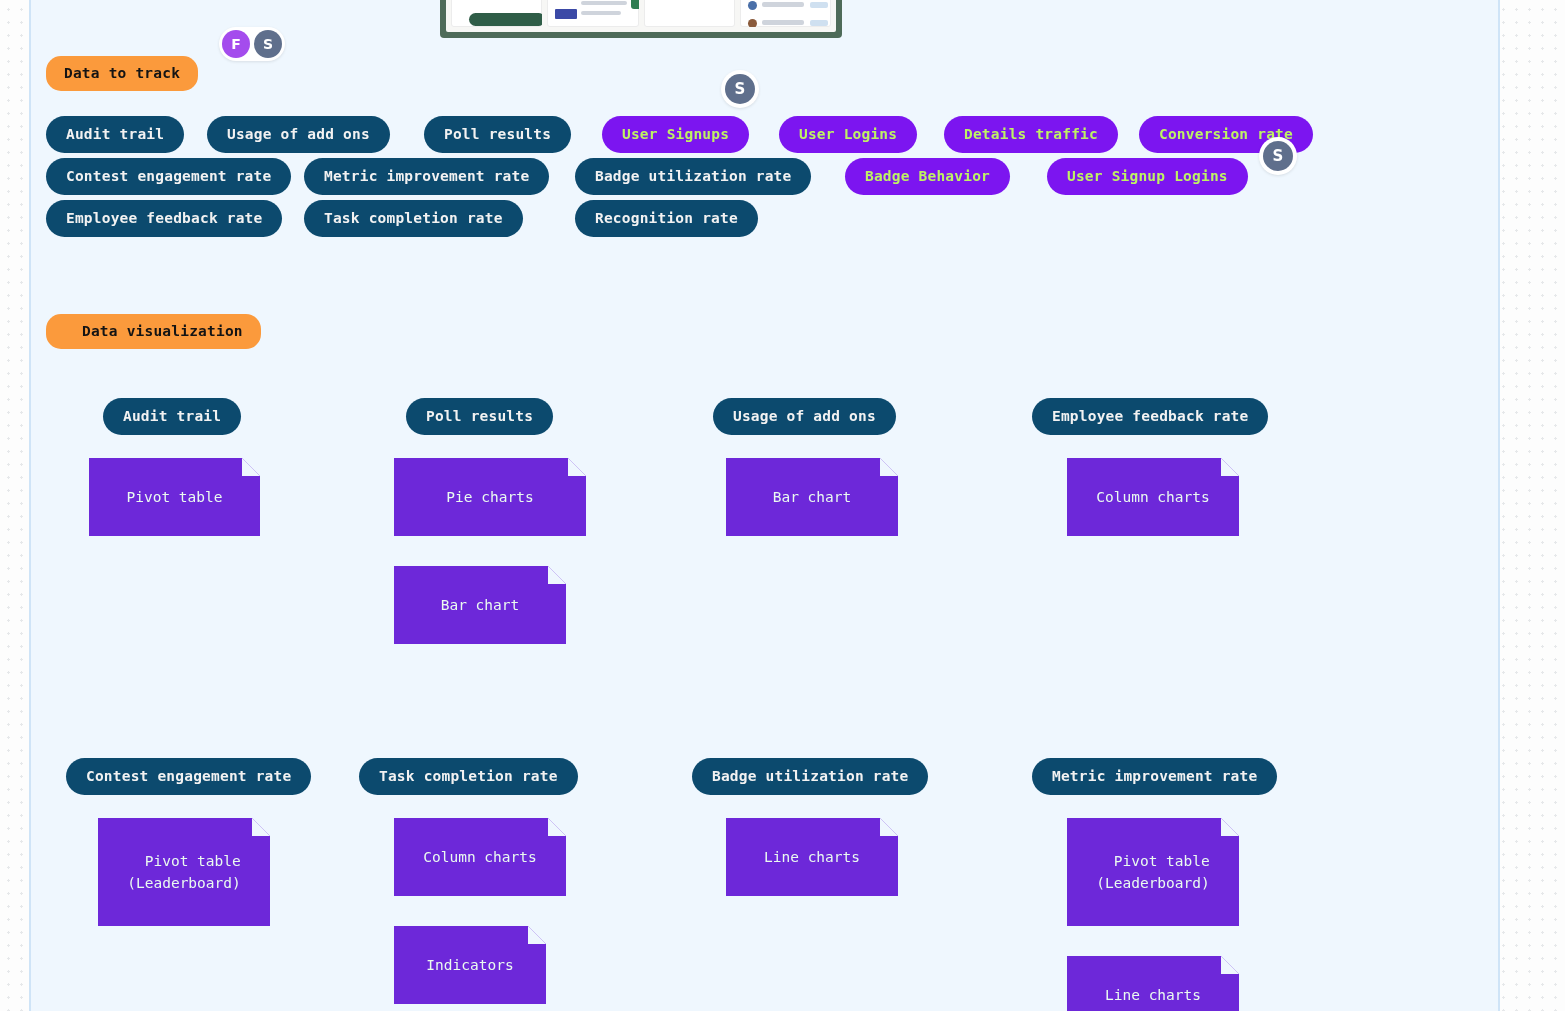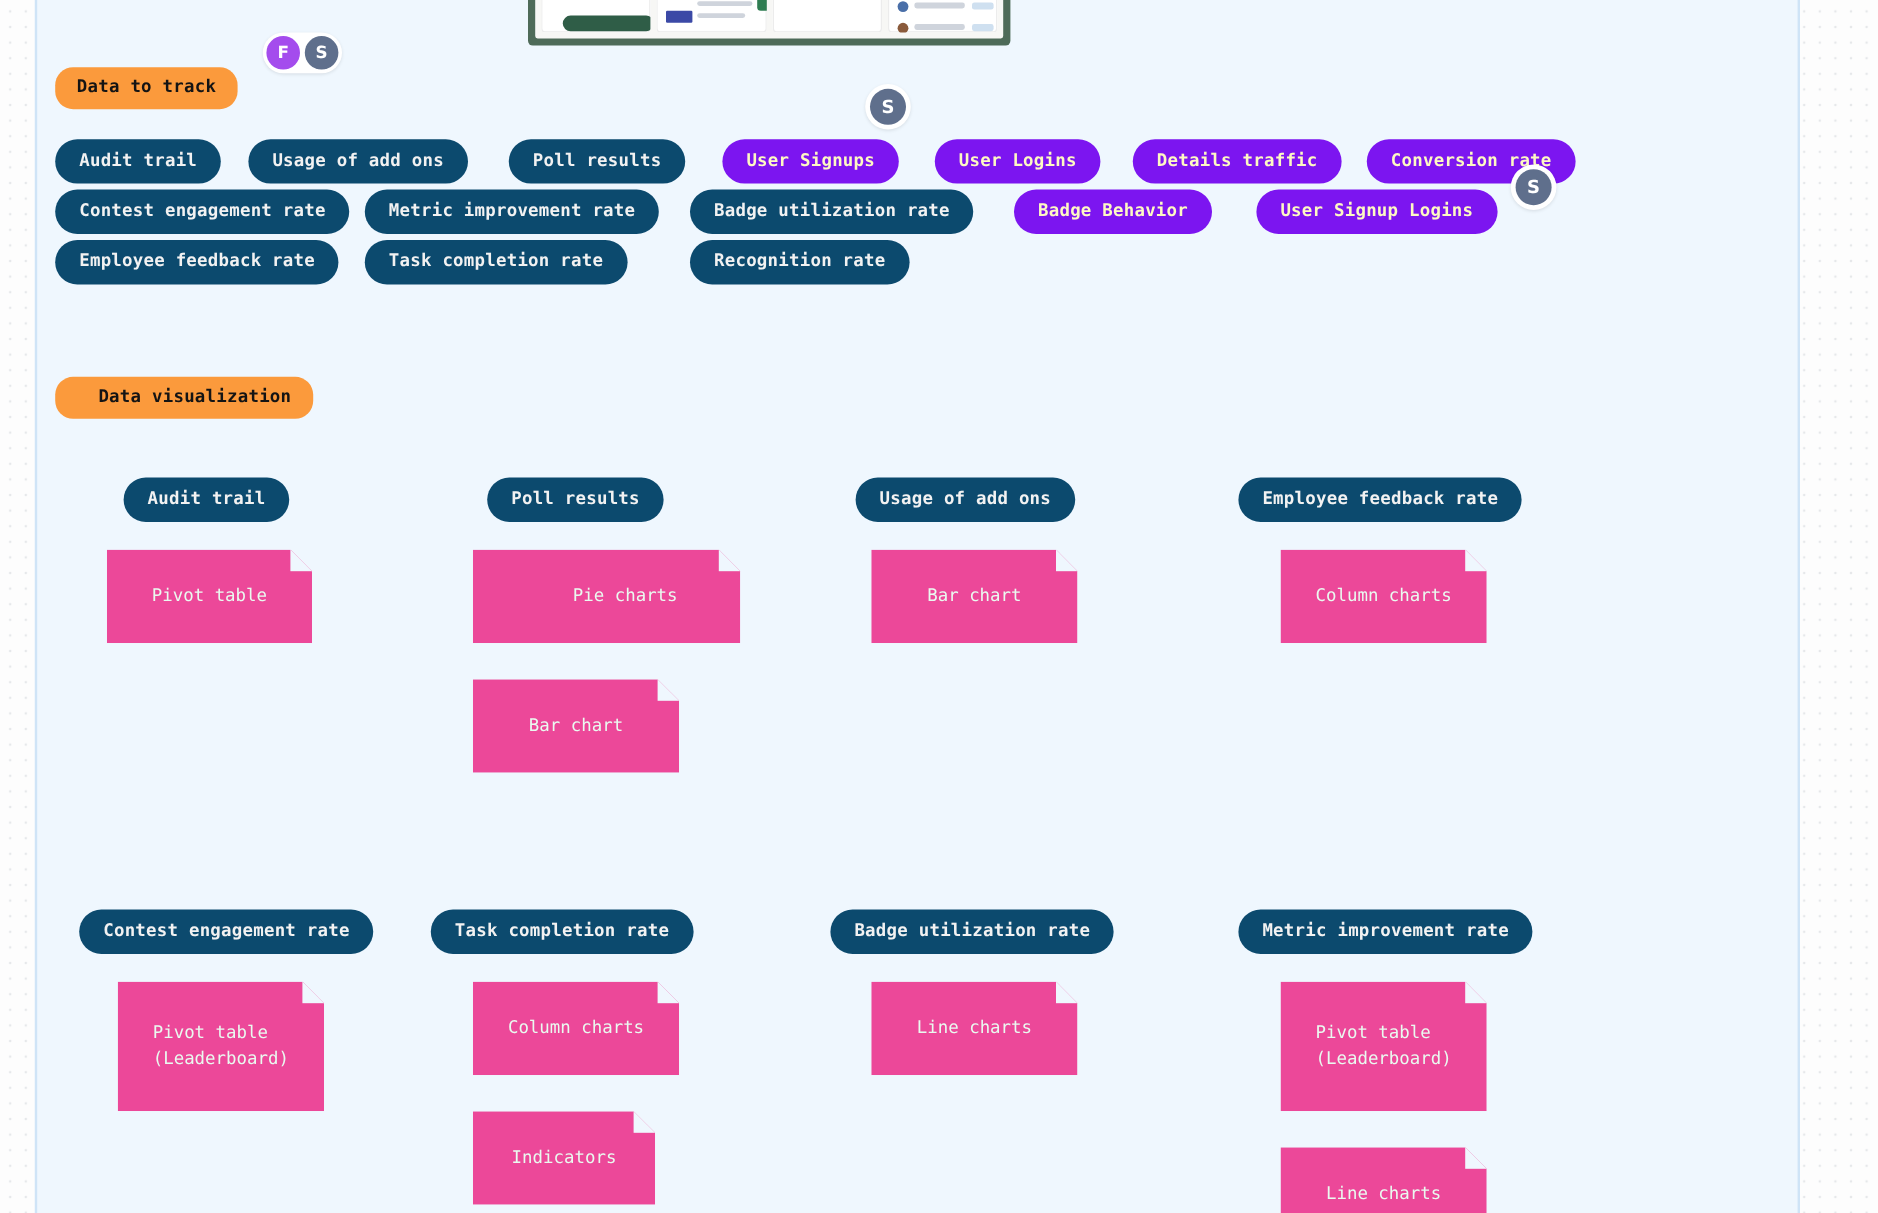--- a/index.html
+++ b/index.html
@@ -29,21 +29,21 @@
   
   .pill{
     display:inline-flex;align-items:center;justify-content:center;
     border-radius:999px;
     font-size:14.5px;font-weight:700;letter-spacing:.2px;
     white-space:nowrap;line-height:1;
     box-sizing:border-box;
   }
   .pill.orange{background:#fb9a3c;color:#141414;padding:10px 18px;border-radius:15px;}
   .pill.dark{background:#0c4a6e;color:#f2f2f2;padding:11px 20px;}
-  .pill.purple{background:#7c15f0;color:#fef9c3;padding:11px 20px;}
+  .pill.purple{background:#7c15f0;color:#bef264;padding:11px 20px;}
   .abs{position:absolute;}
 
   
   .avatar-group{
     position:absolute;display:flex;align-items:center;
     background:#ffffff;border-radius:999px;padding:3px;
     box-shadow:0 1px 3px rgba(0,0,0,.10);
   }
   .avatar{
     width:28px;height:28px;border-radius:50%;
@@ -55,25 +55,25 @@
   .avatar.slate{background:#5f6f8c;}
   .avatar-solo{
     position:absolute;background:#ffffff;border-radius:999px;padding:4px;
     box-shadow:0 1px 3px rgba(0,0,0,.10);
   }
   .avatar-solo .avatar{width:30px;height:30px;font-size:15px;}
 
   
   .note{
     position:absolute;
-    background:#ec4899;
+    background:#6d28d9;
     color:#eafaf0;
     font-size:14.5px;
     display:flex;align-items:center;justify-content:center;
-    text-align:left;line-height:1.55;
+    text-align:right;line-height:1.55;
     -webkit-clip-path:polygon(0 0, calc(100% - 18px) 0, 100% 18px, 100% 100%, 0 100%);
     clip-path:polygon(0 0, calc(100% - 18px) 0, 100% 18px, 100% 100%, 0 100%);
     white-space:pre-line;
   }
   .note::after{
     content:"";position:absolute;top:0;right:0;
     width:18px;height:18px;
     background:#eff7fe;
   }
 
@@ -159,21 +159,21 @@
 <div class="avatar-solo" style="left:1259px;top:137px;">
   <div class="avatar slate">S</div>
 </div>
 
 <div class="pill orange abs" style="left:46px;top:314px;padding-left:36px;">Data visualization</div>
 
 <div class="pill dark abs" style="left:103px;top:398px;">Audit trail</div>
 <div class="note" style="left:89px;top:458px;width:171px;height:78px;">Pivot table</div>
 
 <div class="pill dark abs" style="left:406px;top:398px;">Poll results</div>
-<div class="note" style="left:394px;top:458px;width:192px;height:78px;padding-left:31px;">Pie charts</div>
+<div class="note" style="left:394px;top:458px;width:192px;height:78px;">Pie charts</div>
 <div class="note" style="left:394px;top:566px;width:172px;height:78px;">Bar chart</div>
 
 <div class="pill dark abs" style="left:713px;top:398px;">Usage of add ons</div>
 <div class="note" style="left:726px;top:458px;width:172px;height:78px;">Bar chart</div>
 
 <div class="pill dark abs" style="left:1032px;top:398px;">Employee feedback rate</div>
 <div class="note" style="left:1067px;top:458px;width:172px;height:78px;">Column charts</div>
 
 <div class="pill dark abs" style="left:66px;top:758px;">Contest engagement rate</div>
 <div class="note" style="left:98px;top:818px;width:172px;height:108px;">Pivot table

